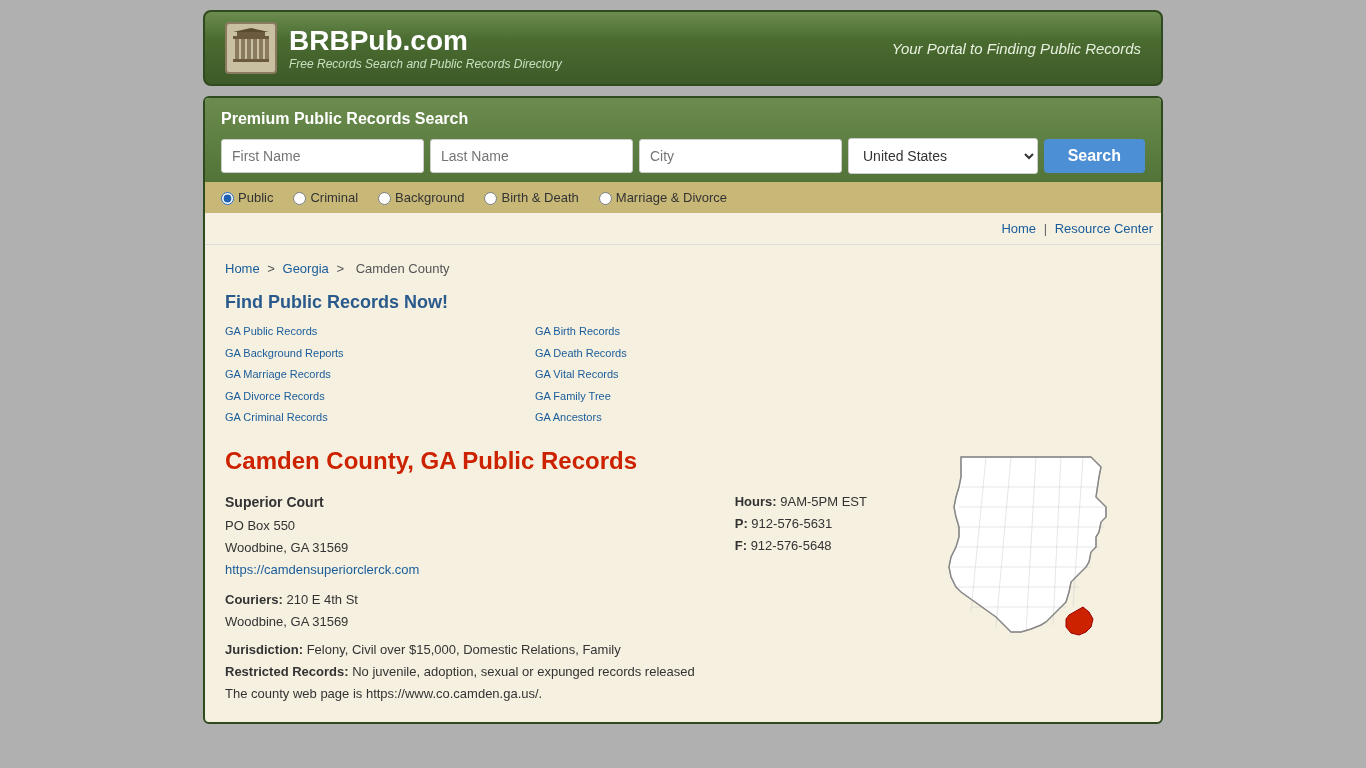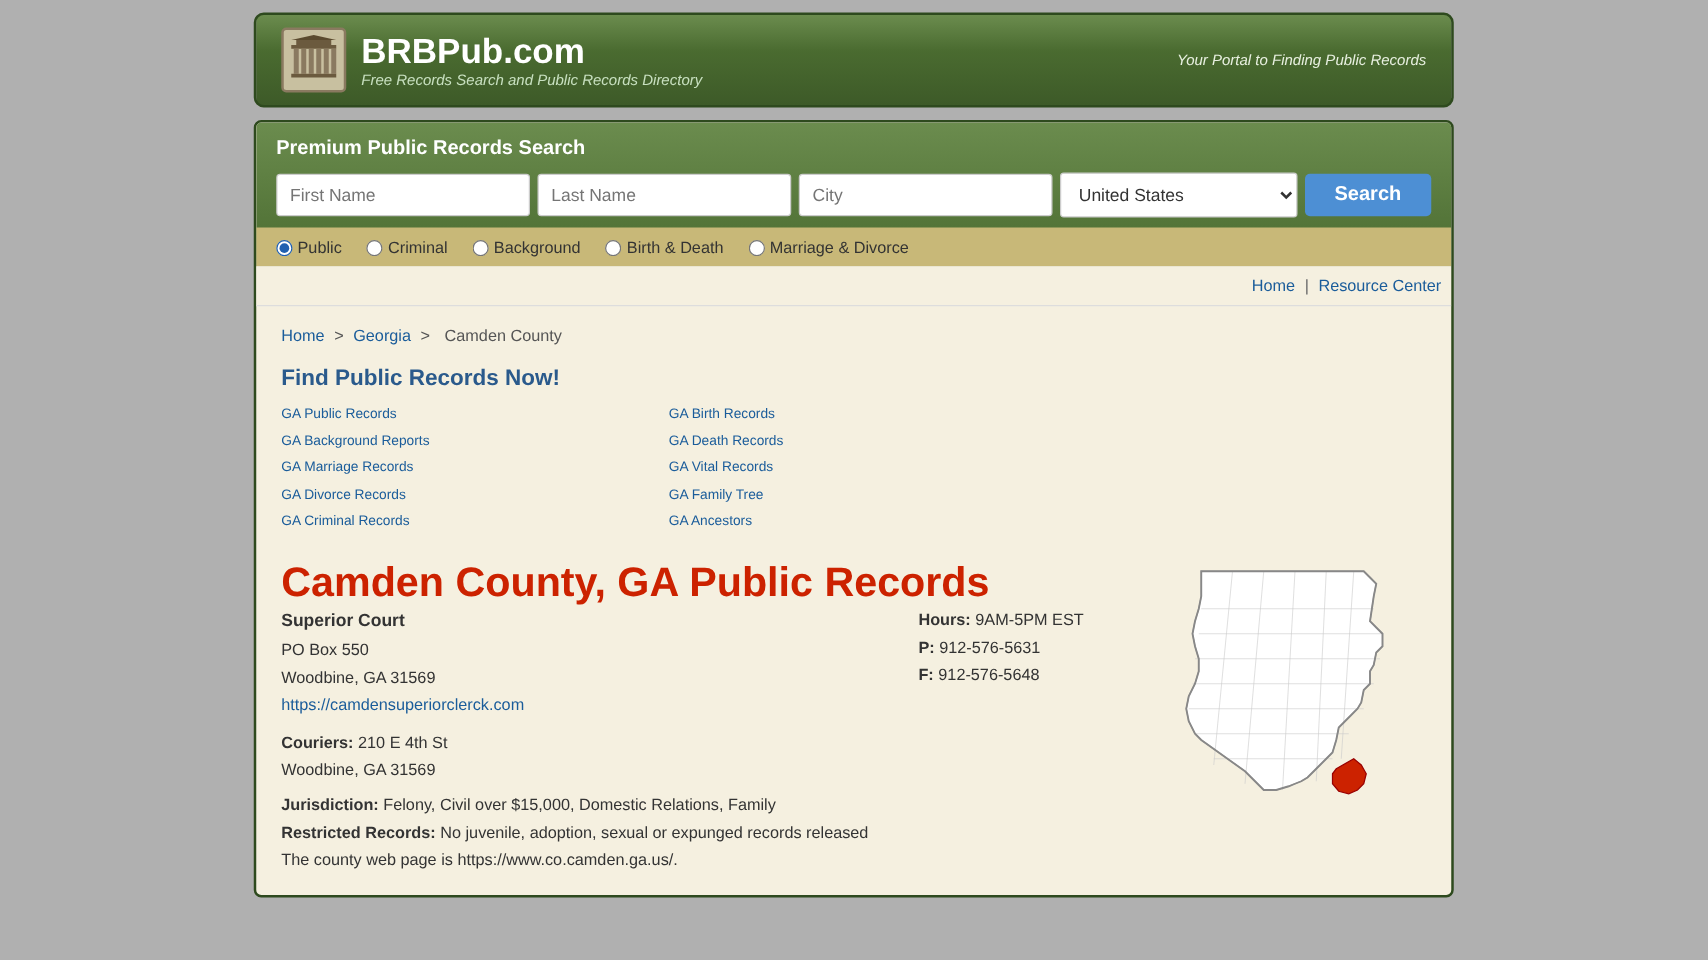--- a/index.html
+++ b/index.html
@@ -47,21 +47,21 @@
       font-weight: bold;
       font-family: Arial, sans-serif;
     }
     #header-title-group p {
       color: #c8e0c0;
       font-size: 12px;
       font-style: italic;
     }
     #header-tagline {
       color: #e8f0e0;
-      font-size: 12px;
+      font-size: 15px;
       font-style: italic;
       text-align: right;
     }
 
     
     #main-container {
       max-width: 960px;
       margin: 0 auto 20px auto;
       background: #f5f0e0;
       border: 2px solid #2e4a1e;
@@ -197,22 +197,23 @@
     #county-info-section {
       display: flex;
       gap: 20px;
       align-items: flex-start;
     }
     #county-text {
       flex: 1;
     }
     #county-text h2 {
       color: #cc2200;
-      font-size: 33px;
-      font-weight: bold;
+      font-size: 24px;
+      font-weight: bold;
+      margin-bottom: 16px;
     }
     #court-info {
       font-size: 13px;
       line-height: 1.7;
       color: #333;
     }
     #court-info .court-name {
       font-weight: bold;
       font-size: 14px;
     }

